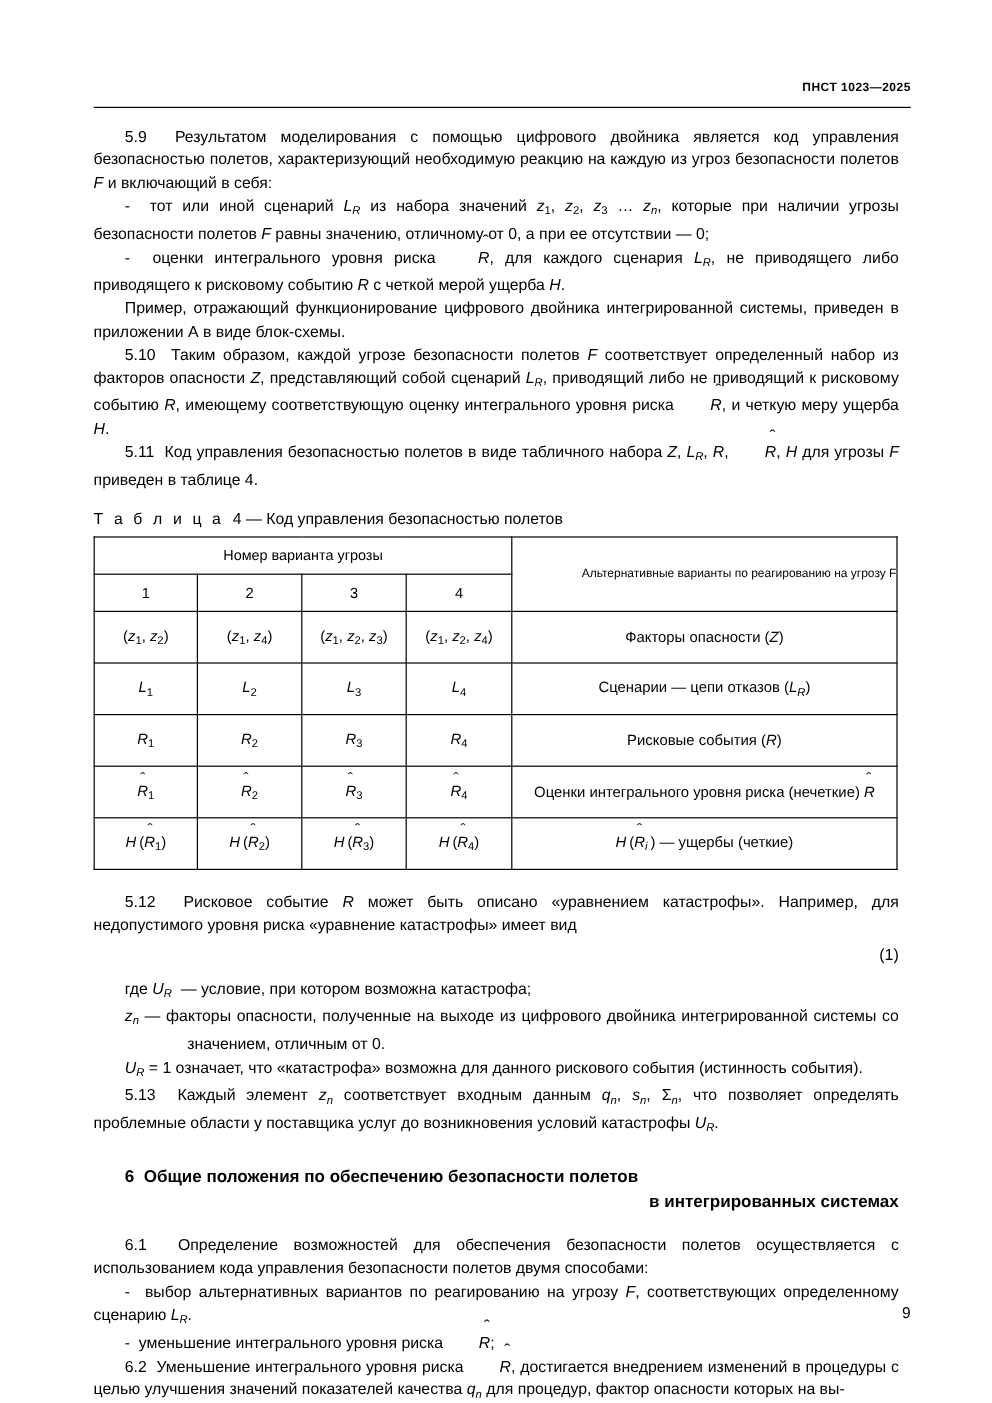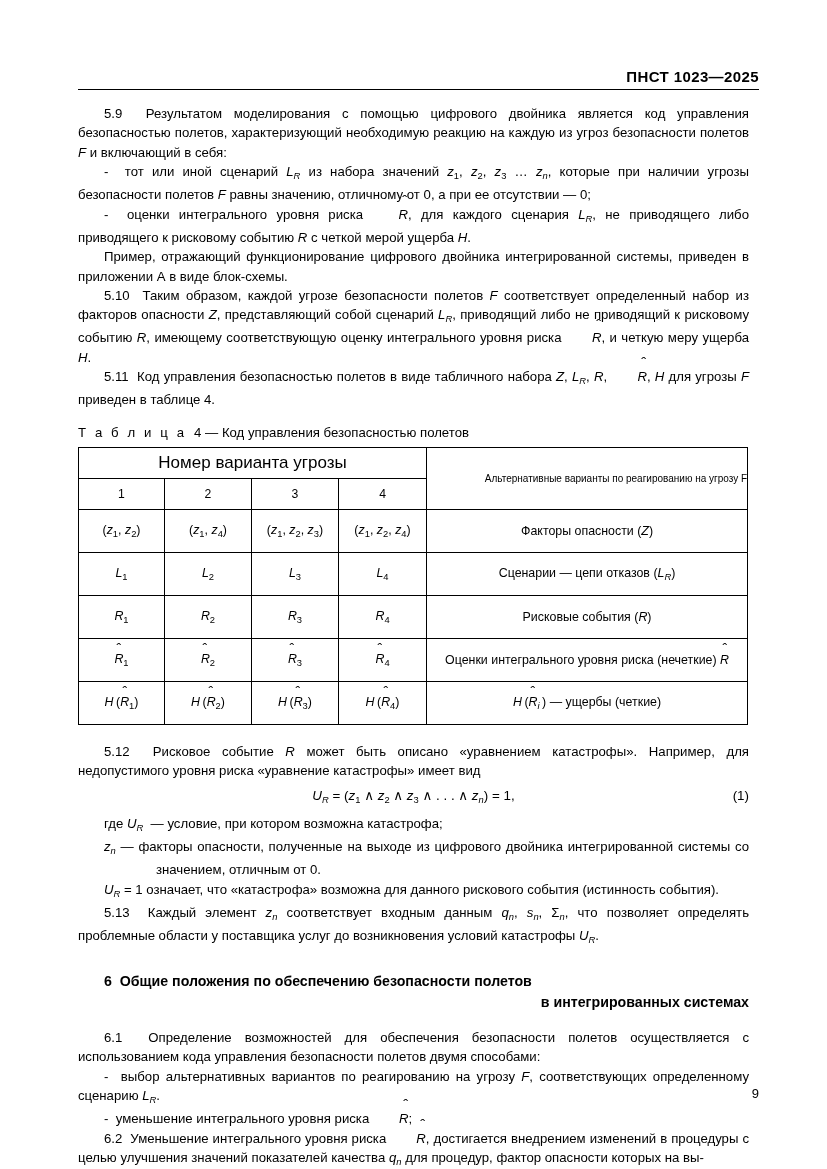--- a/index.html
+++ b/index.html
@@ -24,21 +24,21 @@
     position: absolute;
     top: 68px;
     left: 78px;
     right: 68px;
     height: 20px;
   }
   .page-header .hdr-text {
     position: absolute;
     right: 0;
     top: 0;
-    font-size: 15px;
+    font-size: 10px;
     font-weight: bold;
     letter-spacing: 0.4px;
     white-space: nowrap;
   }
   .page-header .hdr-rule {
     position: absolute;
     left: 0;
     right: 0;
     top: 21px;
     border-top: 1px solid #000;
@@ -122,21 +122,21 @@
   table.code-table td,
   table.code-table th {
     border: 1px solid #000;
     font-weight: normal;
     padding: 0;
     vertical-align: middle;
   }
   .th-group {
     height: 30px;
     text-align: center;
-    font-size: 17px;
+    font-size: 12px;
   }
   .th-num {
     height: 30px;
     text-align: center;
     font-size: 12.2px;
   }
   .th-alt {
     text-align: right;
     font-size: 10px;
     padding: 0 10px;
@@ -283,21 +283,20 @@
           <td class="d"><i class="v">H</i> (<span class="hatR">R</span><span class="sub">i</span> ) — ущербы (четкие)</td>
         </tr>
       </tbody>
     </table>
 
     <div style="height:17px"></div>
 
     <p class="tx ind">5.12&nbsp; Рисковое событие <i class="v">R</i> может быть описано «уравнением катастрофы». Например, для недопустимого уровня риска «уравнение катастрофы» имеет вид</p>
 
     <div class="formula-row">
-      <div class="fml"><i class="v">U</i><span class="sub">R</span> = (<i class="v">z</i><span class="subn">1</span> ∧ <i class="v">z</i><span class="subn">2</span> ∧ <i class="v">z</i><span class="subn">3</span> ∧ . . . ∧ <i class="v">z</i><span class="sub">n</span>) = 1,</div>
       <div class="fnum">(1)</div>
     </div>
 
     <p class="tx hang2"><span>где</span> <i class="v">U</i><span class="sub">R</span>&nbsp;&nbsp;— условие, при котором возможна катастрофа;</p>
 
     <p class="tx hang3"><i class="v">z</i><span class="sub">n</span> — факторы опасности, полученные на выходе из цифрового двойника интегрированной системы со значением, отличным от 0.</p>
 
     <p class="tx ind"><i class="v">U</i><span class="sub">R</span> = 1 означает, что «катастрофа» возможна для данного рискового события (истинность события).</p>
 
     <p class="tx ind">5.13&nbsp; Каждый элемент <i class="v">z</i><span class="sub">n</span> соответствует входным данным <i class="v">q</i><span class="sub">n</span>, <i class="v">s</i><span class="sub">n</span>, Σ<span class="sub">n</span>, что позволяет определять проблемные области у поставщика услуг до возникновения условий катастрофы <i class="v">U</i><span class="sub">R</span>.</p>

